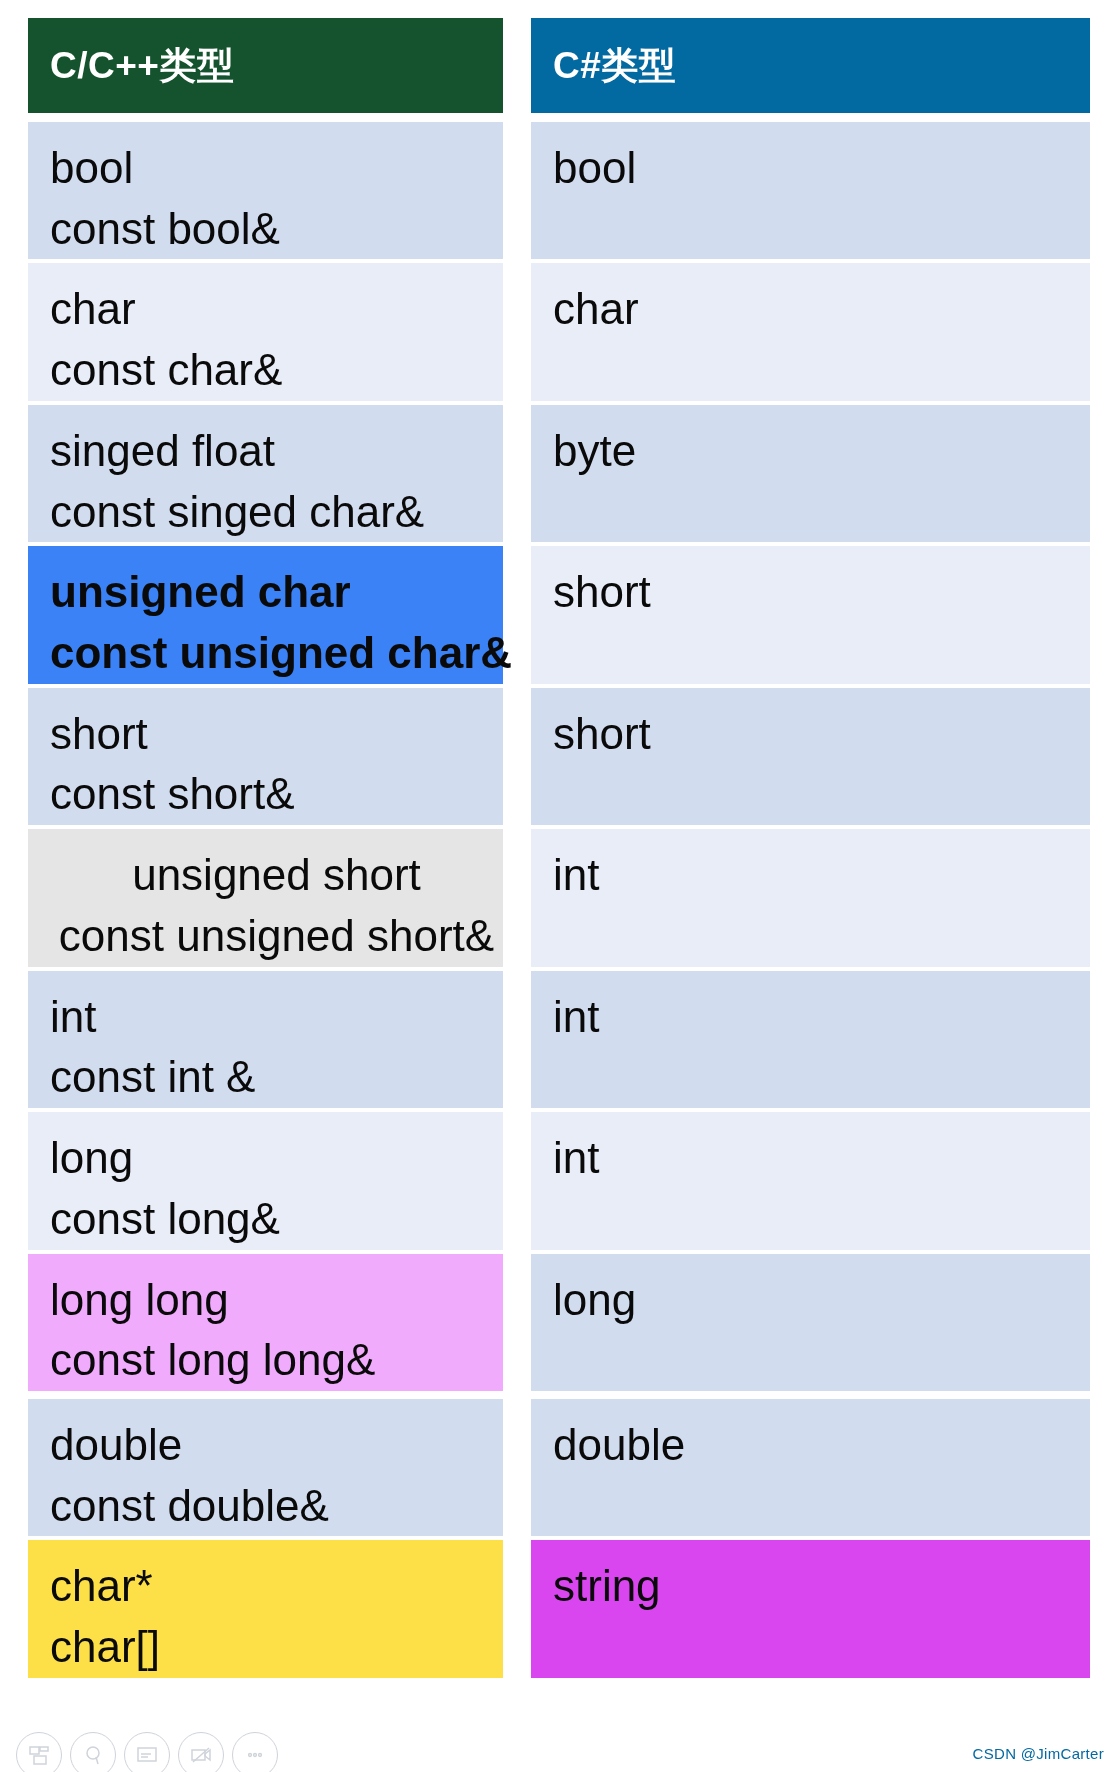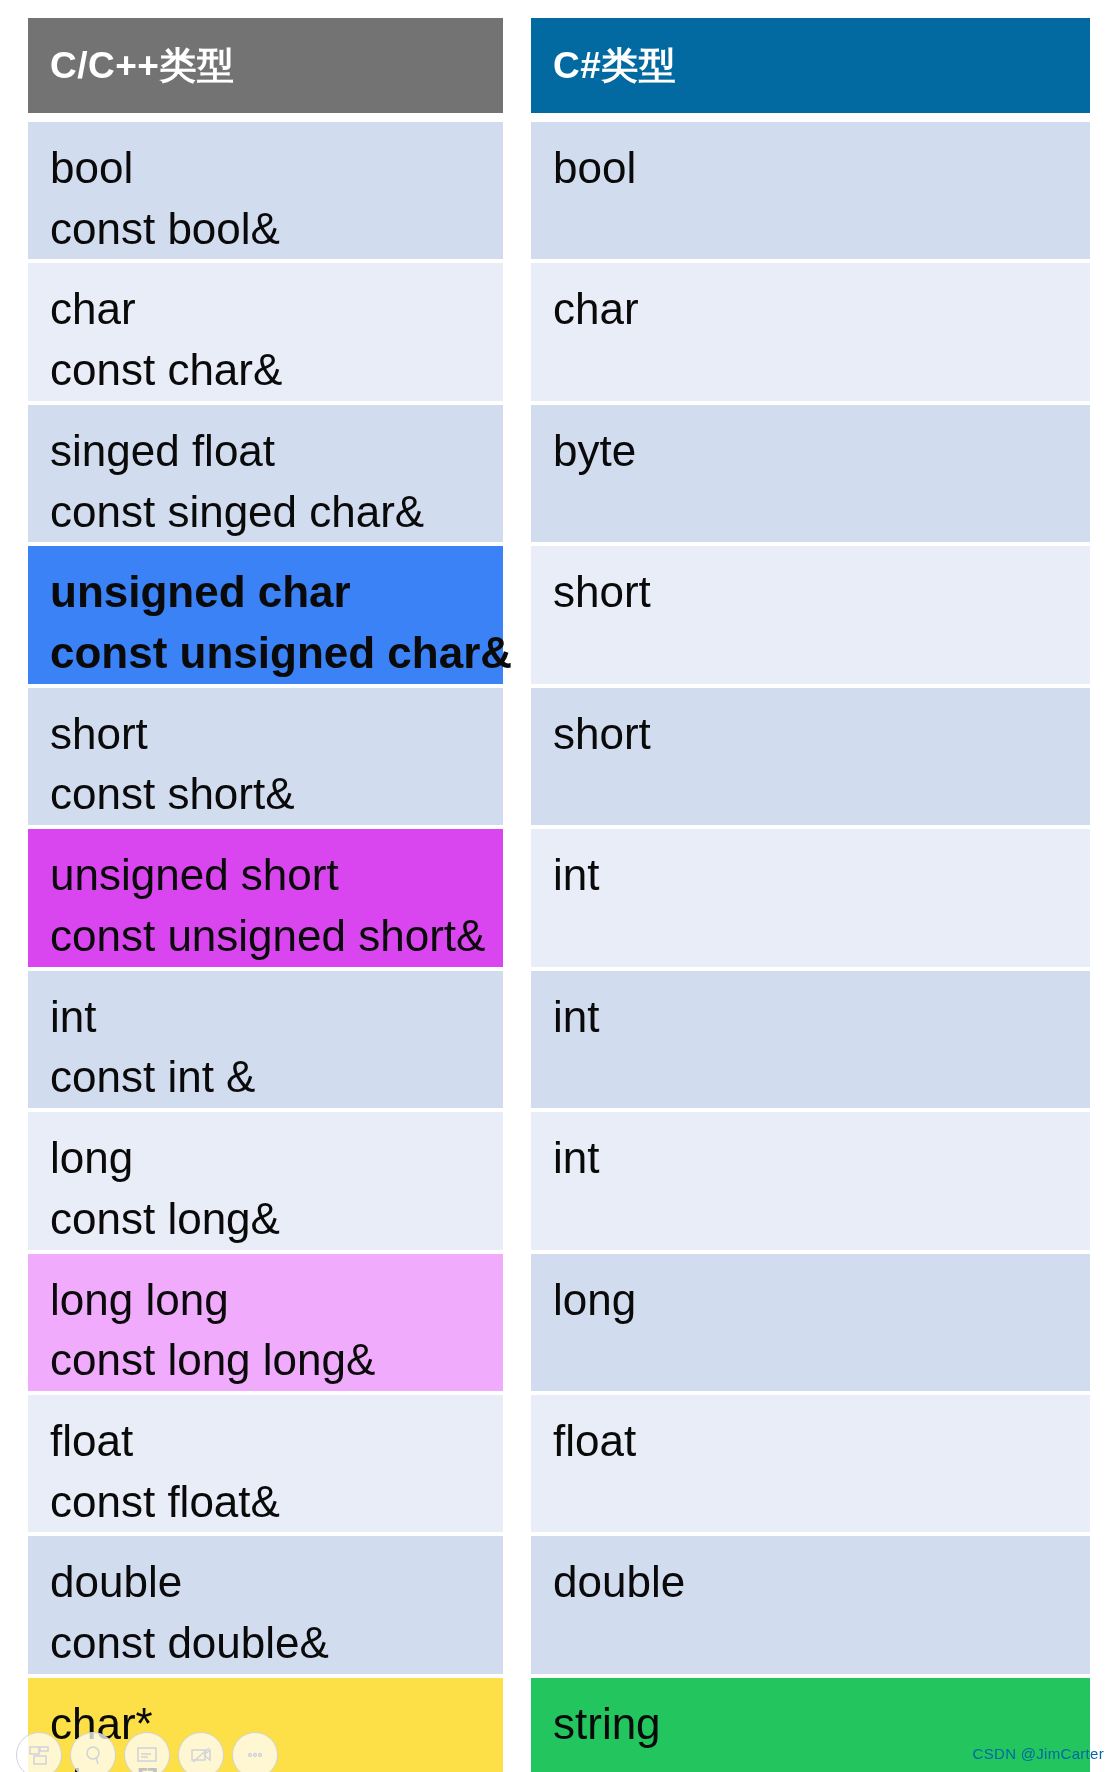--- a/index.html
+++ b/index.html
@@ -111,21 +111,21 @@
 <body>
 
 <table id="type-mapping-table">
   <colgroup>
     <col class="col-left">
     <col class="col-gap">
     <col class="col-right">
   </colgroup>
   <tbody id="table-body">
       <tr>
-        <td class="hdr-cell" style="background: #737373;">C/C++类型</td>
+        <td class="hdr-cell" style="background: #14532d;">C/C++类型</td>
         <td class="spacer-cell"></td>
         <td class="hdr-cell" style="background: #0369a1;">C#类型</td>
       </tr>
       <tr class="hdr-gap-row">
         <td></td>
         <td></td>
         <td></td>
       </tr>
       <tr>
         <td class="data-cell tone-dark" style="background: rgb(210, 220, 239);">
@@ -196,21 +196,21 @@
         <td class="data-cell tone-dark" style="background: rgb(210, 220, 239);">
           <span class="cell-line">short</span>
         </td>
       </tr>
       <tr class="row-gap-row">
         <td></td>
         <td></td>
         <td></td>
       </tr>
       <tr>
-        <td class="data-cell tone-light" style="background: #d946ef;">
+        <td class="data-cell tone-light" style="background: #e5e5e5; text-align: center;">
           <span class="cell-line">unsigned short</span>
           <span class="cell-line">const unsigned short&amp;</span>
         </td>
         <td class="spacer-cell"></td>
         <td class="data-cell tone-light" style="background: rgb(233, 237, 247);">
           <span class="cell-line">int</span>
         </td>
       </tr>
       <tr class="row-gap-row">
         <td></td>
@@ -255,30 +255,20 @@
         <td class="spacer-cell"></td>
         <td class="data-cell tone-dark" style="background: rgb(210, 220, 239);">
           <span class="cell-line">long</span>
         </td>
       </tr>
       <tr class="row-gap-row">
         <td></td>
         <td></td>
         <td></td>
       </tr>
-      <tr>
-        <td class="data-cell tone-light" style="background: rgb(233, 237, 247);">
-          <span class="cell-line">float</span>
-          <span class="cell-line">const float&amp;</span>
-        </td>
-        <td class="spacer-cell"></td>
-        <td class="data-cell tone-light" style="background: rgb(233, 237, 247);">
-          <span class="cell-line">float</span>
-        </td>
-      </tr>
       <tr class="row-gap-row">
         <td></td>
         <td></td>
         <td></td>
       </tr>
       <tr>
         <td class="data-cell tone-dark" style="background: rgb(210, 220, 239);">
           <span class="cell-line">double</span>
           <span class="cell-line">const double&amp;</span>
         </td>
@@ -291,21 +281,21 @@
         <td></td>
         <td></td>
         <td></td>
       </tr>
       <tr>
         <td class="data-cell tone-light" style="background: #fde047;">
           <span class="cell-line">char*</span>
           <span class="cell-line">char[]</span>
         </td>
         <td class="spacer-cell"></td>
-        <td class="data-cell tone-light" style="background: #22c55e;">
+        <td class="data-cell tone-light" style="background: #d946ef;">
           <span class="cell-line">string</span>
         </td>
       </tr>
     </tbody>
 </table>
 
 <div id="bottom-toolbar">
   <div class="tb-btn">
     <svg width="24" height="24" viewBox="0 0 24 24" fill="none" stroke="#cfd3da" stroke-width="1.5">
       <rect x="3" y="4" width="9" height="7"></rect>

